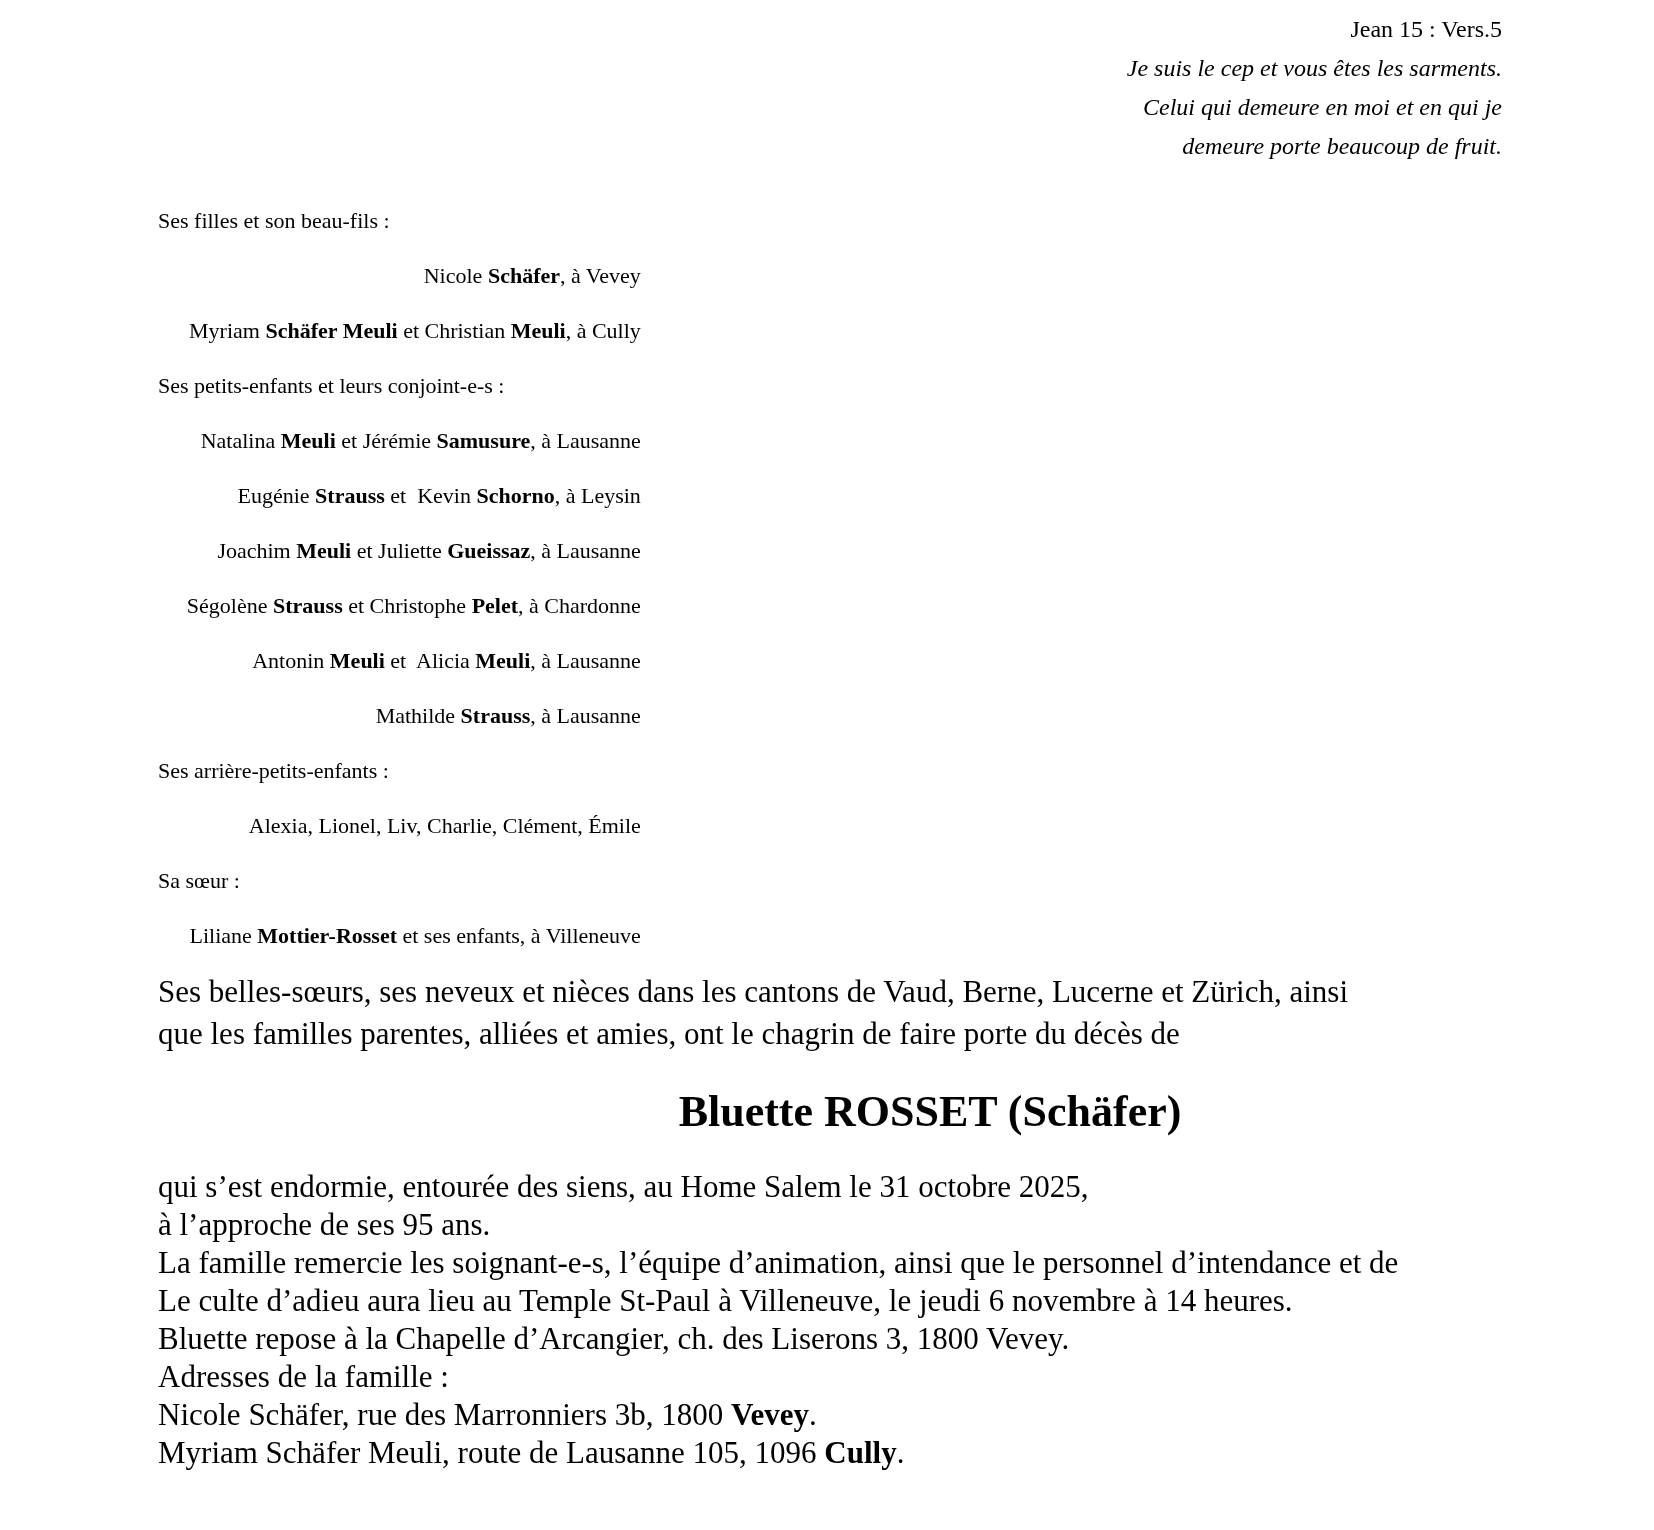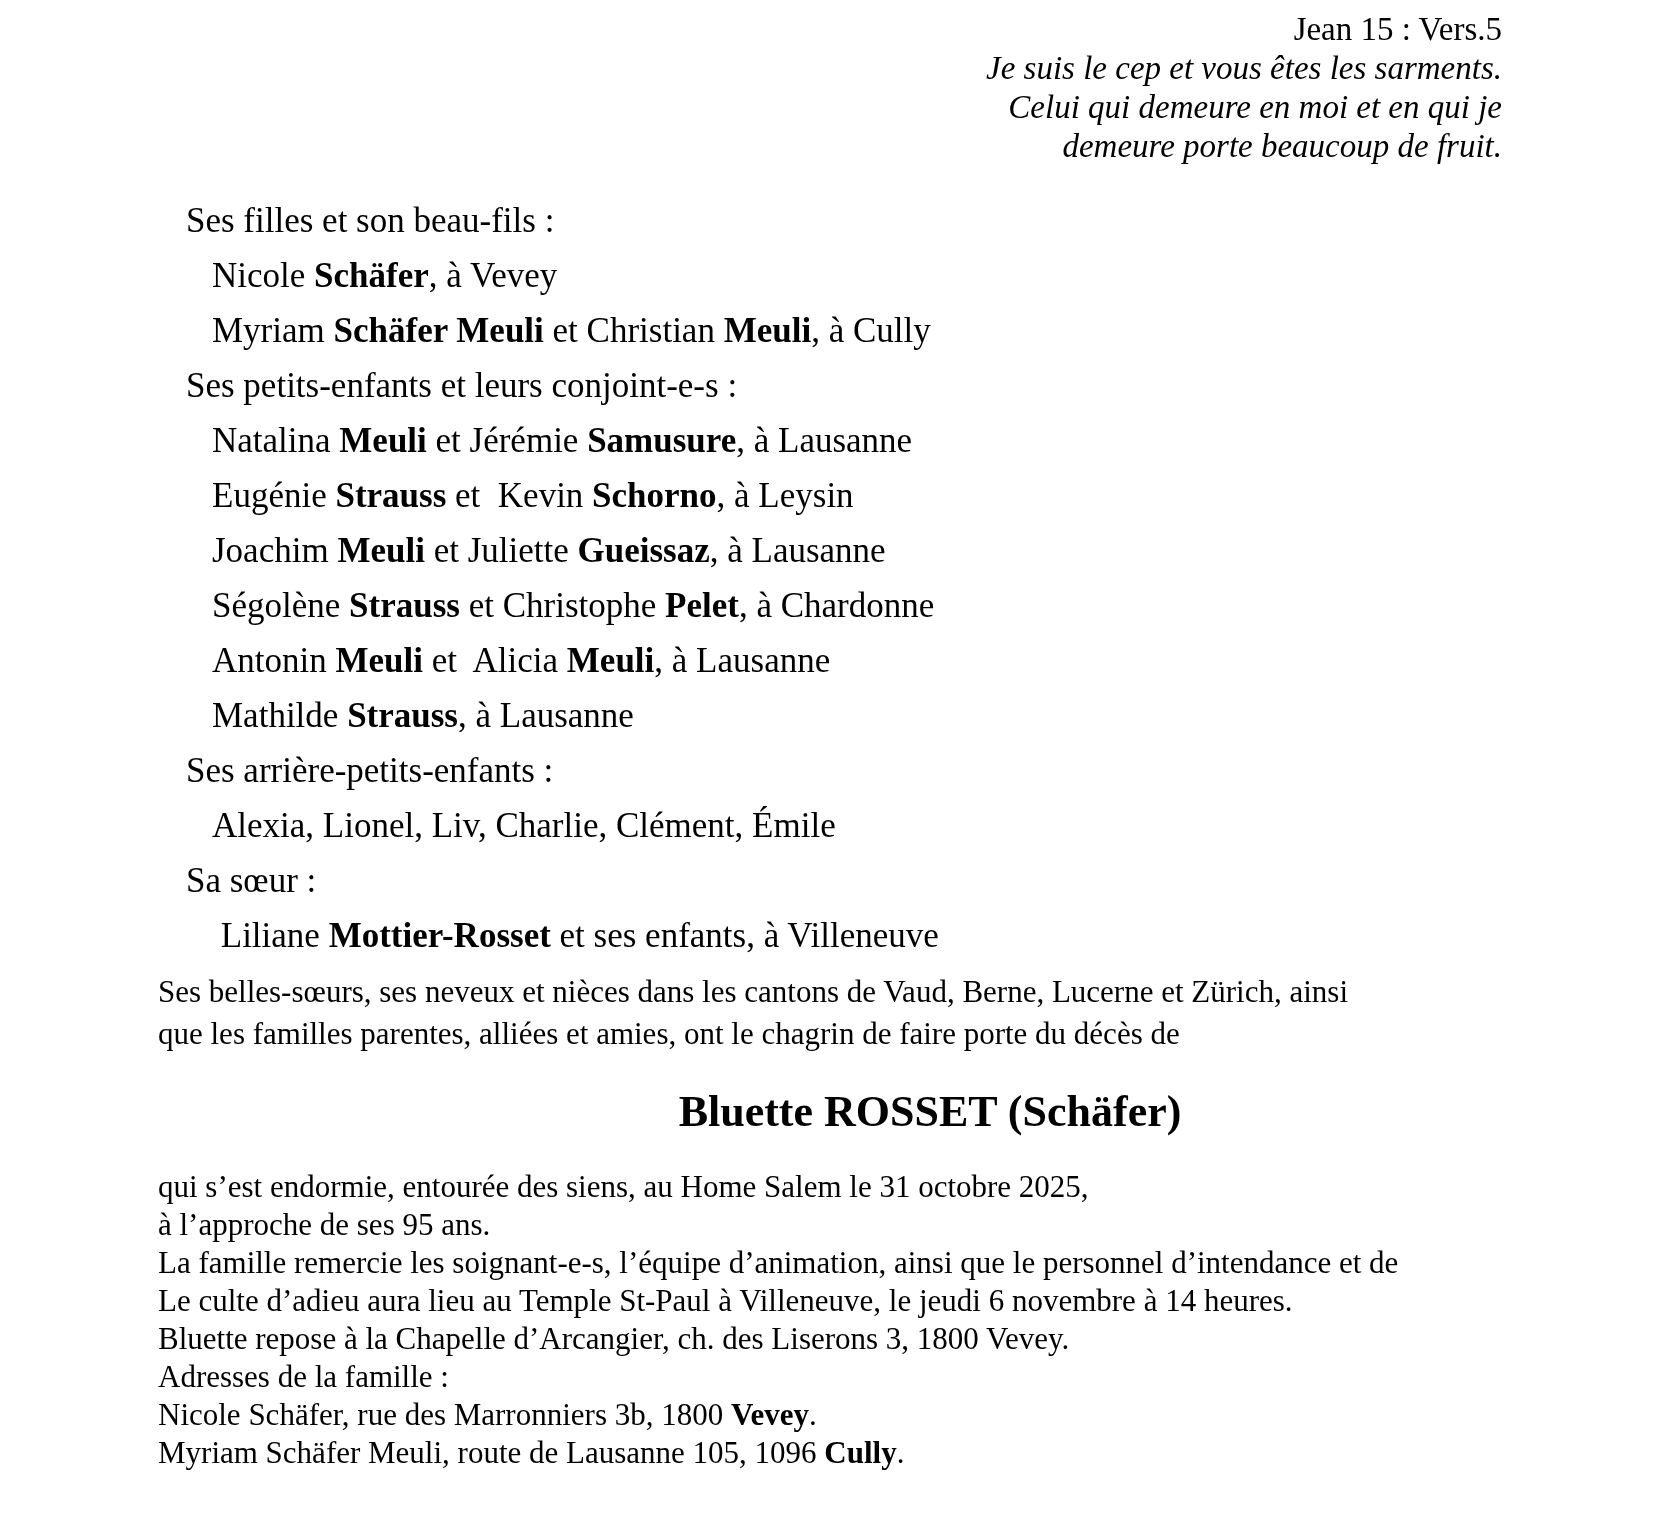--- a/index.html
+++ b/index.html
@@ -13,35 +13,34 @@
     overflow: hidden;
   }
   .line { white-space: pre; }
   .b { font-weight: bold; }
 
   .quote {
     position: absolute;
     top: 10px;
     right: 152px;
     text-align: right;
-    font-size: 33px;
+    font-size: 24px;
     line-height: 39px;
   }
   .quote-ref { white-space: pre; font-style: normal; }
   .quote-lines { font-style: italic; }
 
   .family {
     position: absolute;
     top: 193px;
     left: 158px;
-    font-size: 35px;
+    font-size: 22px;
     line-height: 55px;
-    margin-left: 28px;
   }
-  .family .indent { padding-left: 26px; }
+  .family .indent { padding-left: 26px; text-align: right; }
 
   .intro {
     position: absolute;
     top: 971px;
     left: 158px;
     font-size: 31px;
     line-height: 42px;
   }
 
   .name {

